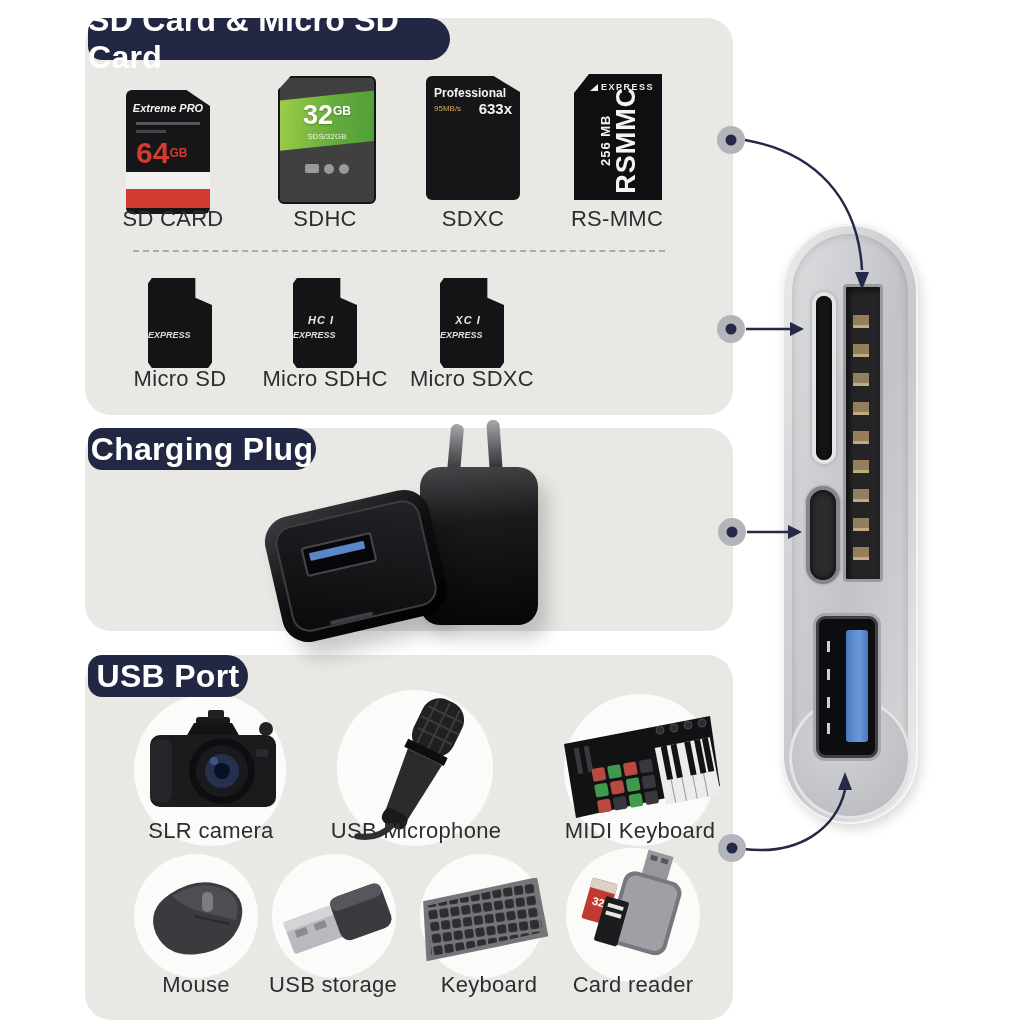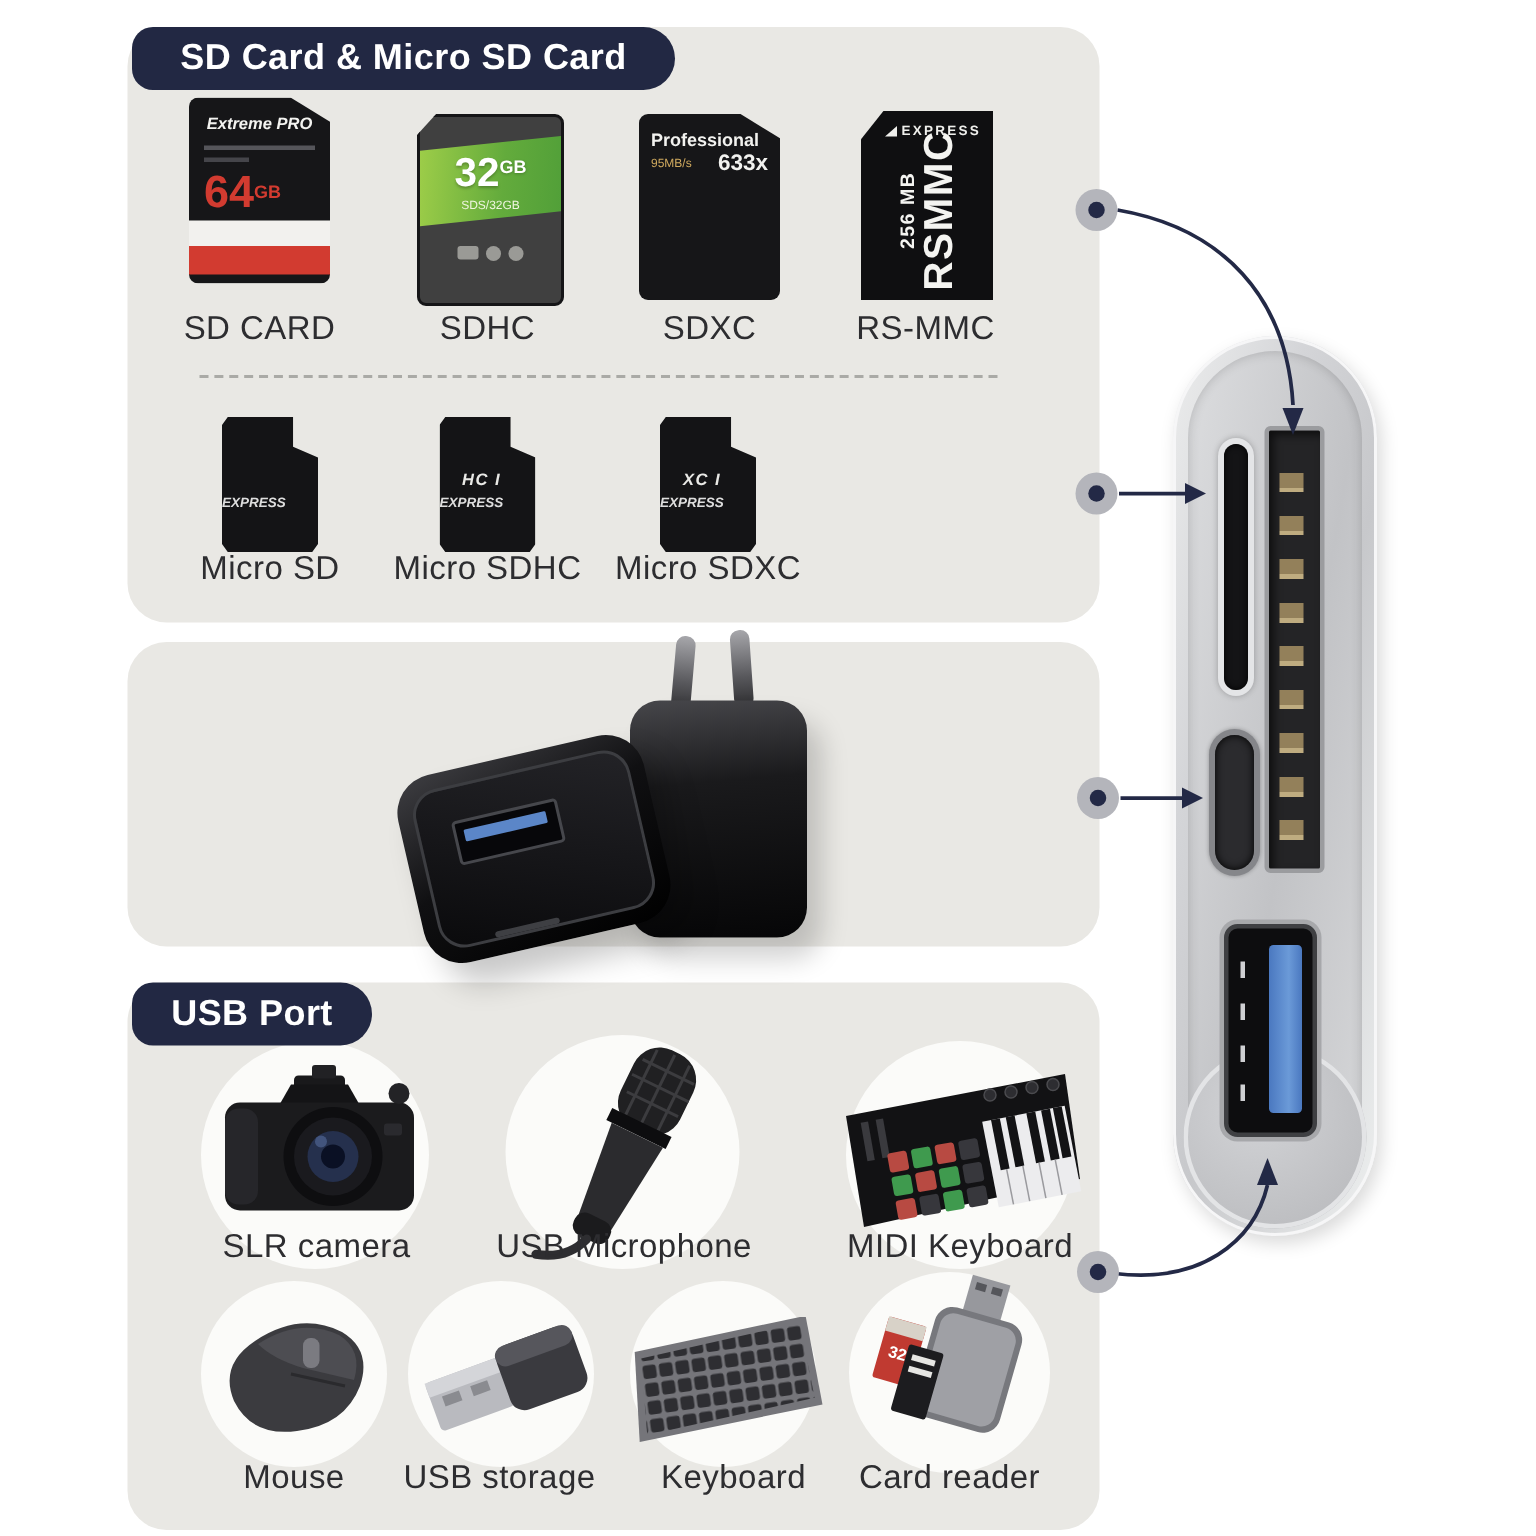--- a/index.html
+++ b/index.html
@@ -1,21 +1,21 @@
 <!DOCTYPE html>
 <html><head>
 <meta charset="utf-8">
 <style>
   html,body{margin:0;padding:0;background:#fff;}
   .stage{position:relative;width:1024px;height:1024px;background:#ffffff;overflow:hidden;
          font-family:"Liberation Sans",sans-serif;}
   .abs{position:absolute;}
   .panel{position:absolute;background:#e9e8e4;border-radius:26px;}
   .header-pill{position:absolute;height:42px;background:#222843;border-radius:16px 24px 24px 16px;
-    color:#fff;font-weight:bold;font-size:24px;display:flex;align-items:center;justify-content:center;
+    color:#fff;font-weight:bold;font-size:32px;display:flex;align-items:center;justify-content:center;
     letter-spacing:.3px;z-index:5;}
   .item-label{position:absolute;transform:translateX(-50%);white-space:nowrap;color:#2d2d30;
     font-size:22px;letter-spacing:.3px;z-index:4;}
   .dashed-sep{position:absolute;border-top:2px dashed #a0a09c;opacity:.85;}
   .photo-circle{position:absolute;border-radius:50%;background:#fbfbf9;}
   
   .card{position:absolute;z-index:3;}
   .card-black{background:#161618;}
   .sd-shape{clip-path:polygon(0 0,72% 0,100% 13%,100% 100%,0 100%);border-radius:6px;}
   .xp-brand{position:absolute;top:12px;left:0;right:0;text-align:center;color:#f3f3f0;
@@ -110,21 +110,21 @@
 </head>
 <body>
 
 <div class="stage">
 
   <div class="panel" style="left:85px;top:18px;width:648px;height:397px"></div>
   <div class="header-pill" style="left:88px;top:18px;width:362px">
     <span>SD Card &amp; Micro SD Card</span>
   </div>
 
-  <div class="card card-black sd-shape" style="left:126px;top:65px;width:94px;height:124px">
+  <div class="card card-black sd-shape" style="left:126px;top:90px;width:84px;height:124px">
     <div class="xp-brand">Extreme PRO</div>
     <div class="xp-line"></div>
     <div class="xp-line2"></div>
     <div class="xp-cap"><span class="num">64</span><span class="un">GB</span></div>
     <div class="xp-stripe-w"></div>
     <div class="xp-stripe-r"></div>
   </div>
   <div class="item-label" style="left:173px;top:206px">SD CARD</div>
 
   <div class="card sdhc-card" style="left:278px;top:76px;width:94px;height:124px">
@@ -174,20 +174,23 @@
   </div>
   <div class="item-label" style="left:325px;top:366px">Micro SDHC</div>
 
   <div class="micro" style="left:440px;top:278px">
     <div class="micro-type">XC I</div>
     <div class="micro-brand">EXPRESS</div>
   </div>
   <div class="item-label" style="left:472px;top:366px">Micro SDXC</div>
 
   <div class="panel" style="left:85px;top:428px;width:648px;height:203px"></div>
+  <div class="header-pill" style="left:88px;top:428px;width:228px">
+    <span>Charging Plug</span>
+  </div>
   <div class="prong" style="left:449px;top:424px;transform:rotate(5deg)"></div>
   <div class="prong" style="left:488px;top:420px;transform:rotate(-4deg)"></div>
   <div class="plug-back"></div>
   <div class="plug-front">
     <div class="plug-face"></div>
     <div class="plug-usb">
         <i></i>
       </div>
     <div class="plug-mark"></div>
   </div>

